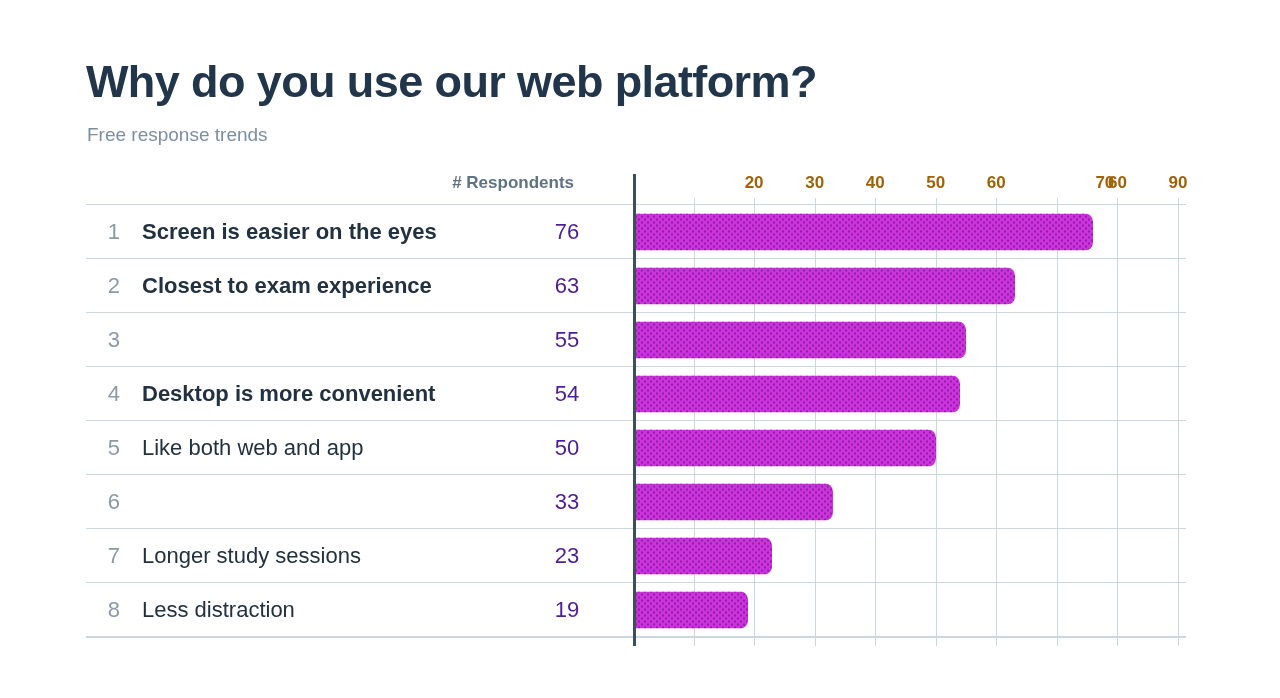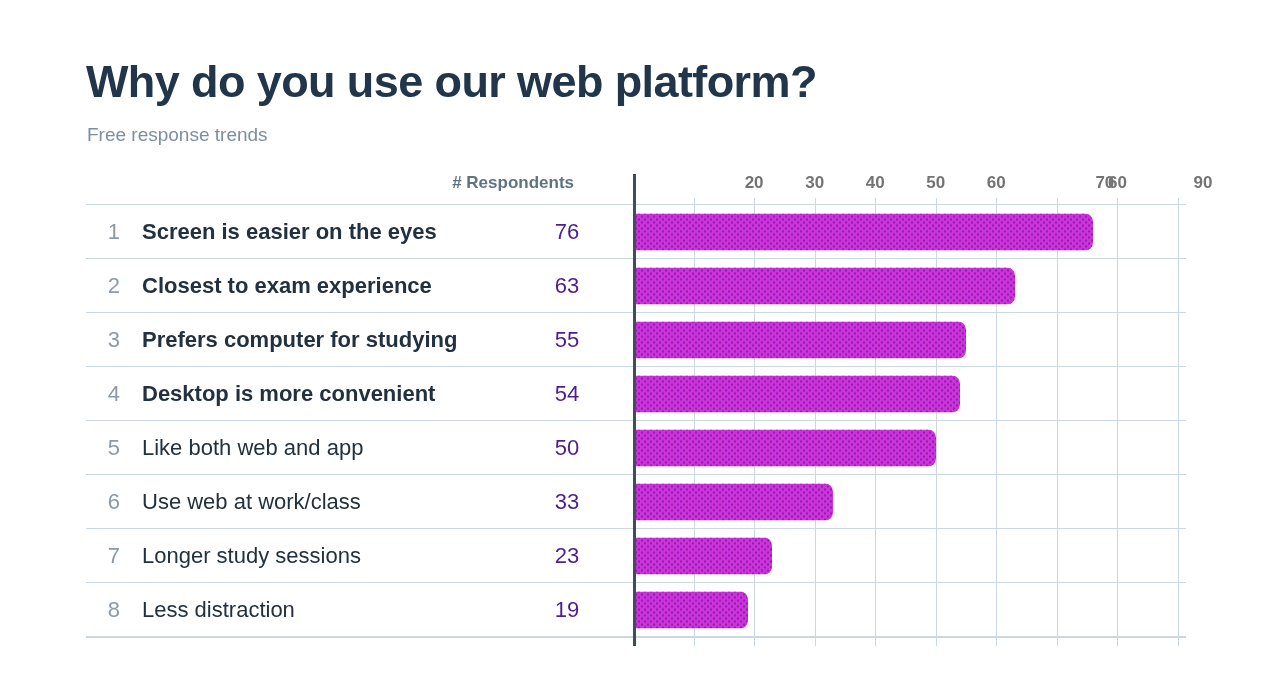--- a/index.html
+++ b/index.html
@@ -67,21 +67,21 @@
     top: 5px;
     font-size: 17px;
     color: #5e7384;
     white-space: nowrap;
   }
 
   .tick-label {
     position: absolute;
     top: 5px;
     font-size: 17px;
-    color: #737373;
+    color: #a16207;
     transform: translateX(-50%);
     white-space: nowrap;
   }
 
   
   .header-rule {
     position: absolute;
     left: 0;
     top: 36px;
     width: 1100px;
@@ -230,21 +230,21 @@
     <div class="axis-header">
       <div class="axis-header-label"># Respondents</div>
       <div id="ticks">
           <div class="tick-label" style="left: 668.111px;">20</div>
           <div class="tick-label" style="left: 728.667px;">30</div>
           <div class="tick-label" style="left: 789.222px;">40</div>
           <div class="tick-label" style="left: 849.778px;">50</div>
           <div class="tick-label" style="left: 910.333px;">60</div>
           <div class="tick-label" style="left: 970.889px; margin-left: 48px;">70</div>
           <div class="tick-label" style="left: 1031.44px;">60</div>
-          <div class="tick-label" style="left: 1092px; margin-left: 25px;">90</div>
+          <div class="tick-label" style="left: 1092px;">90</div>
         </div>
     </div>
     <div class="header-rule"></div>
 
     <div class="rows" id="rows">
         <div class="row bold">
           <div class="rank">1</div>
           <div class="label">Screen is easier on the eyes</div>
           <div class="value">76</div>
           <div class="bar-cell">
@@ -254,21 +254,20 @@
         <div class="row bold">
           <div class="rank">2</div>
           <div class="label">Closest to exam experience</div>
           <div class="value">63</div>
           <div class="bar-cell">
             <div class="bar" style="width: 381.5px;"></div>
           </div>
         </div>
         <div class="row bold">
           <div class="rank">3</div>
-          <div class="label">Prefers computer for studying</div>
           <div class="value">55</div>
           <div class="bar-cell">
             <div class="bar" style="width: 333.056px;"></div>
           </div>
         </div>
         <div class="row bold">
           <div class="rank">4</div>
           <div class="label">Desktop is more convenient</div>
           <div class="value">54</div>
           <div class="bar-cell">
@@ -278,21 +277,20 @@
         <div class="row semi">
           <div class="rank">5</div>
           <div class="label">Like both web and app</div>
           <div class="value">50</div>
           <div class="bar-cell">
             <div class="bar" style="width: 302.778px;"></div>
           </div>
         </div>
         <div class="row semi">
           <div class="rank">6</div>
-          <div class="label">Use web at work/class</div>
           <div class="value">33</div>
           <div class="bar-cell">
             <div class="bar" style="width: 199.833px;"></div>
           </div>
         </div>
         <div class="row semi">
           <div class="rank">7</div>
           <div class="label">Longer study sessions</div>
           <div class="value">23</div>
           <div class="bar-cell">

